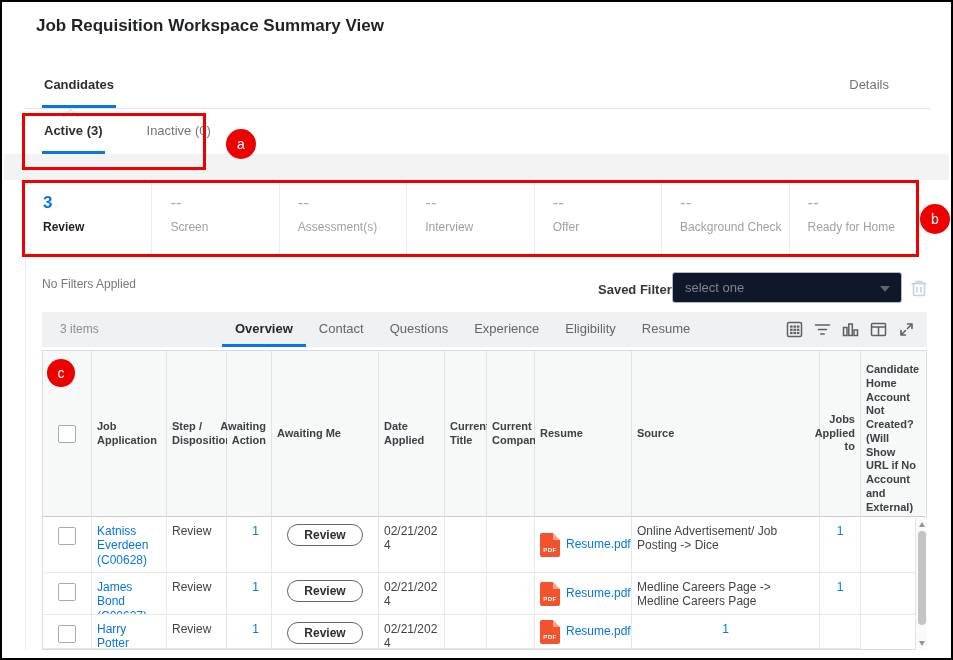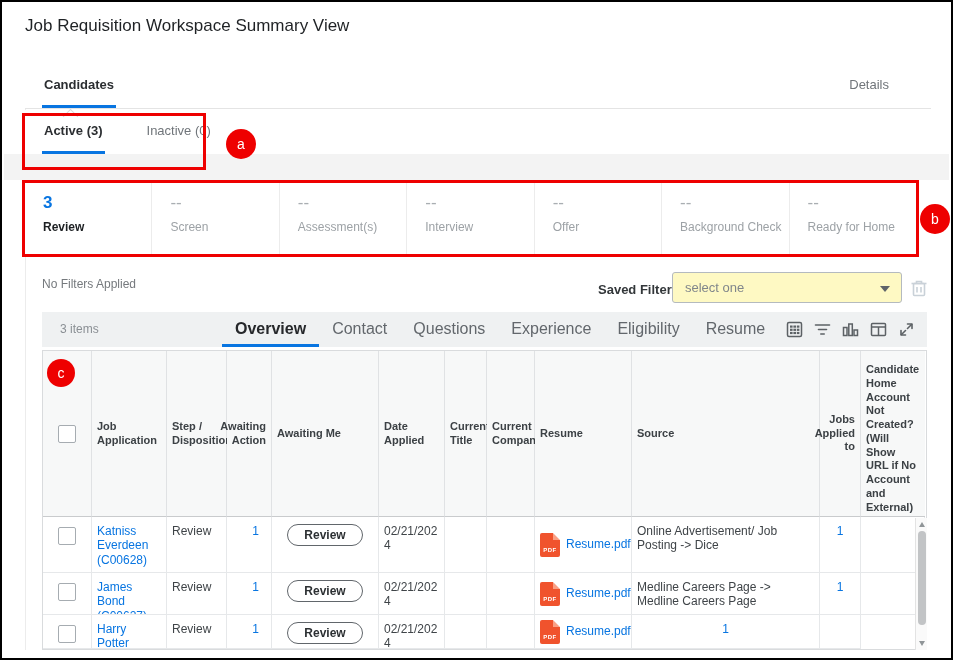--- a/index.html
+++ b/index.html
@@ -4,21 +4,21 @@
 <style>
   * { margin:0; padding:0; box-sizing:border-box; }
   html,body { background:#fff; font-family:"Liberation Sans", sans-serif; }
   #frame {
     position:relative; width:953px; height:660px;
     border:2px solid #000; background:#fff; overflow:hidden;
   }
   .abs { position:absolute; }
 
   
-  .page-title { left:23px; top:14px; font-size:17px; font-weight:normal; color:#1f2225; }
+  .page-title { left:34px; top:14px; font-size:17px; font-weight:bold; color:#1f2225; }
 
   
   .card-line { left:23px; top:62px; width:1px; height:586px; background:#ececec; }
 
   
   .main-tabs { left:23px; top:62px; width:906px; height:45px; background:#fff;
                border-bottom:1px solid #e4e4e4; display:flex; padding-left:17px;justify-content:space-between; }
   .tab { height:100%; display:flex; align-items:center; padding:0 2px; margin-right:40px;
          font-size:13px; color:#70757a; border-bottom:3px solid transparent; cursor:pointer; }
   .tab.active { color:#2b2e31; font-weight:bold; border-bottom-color:#0875e1; }
@@ -47,34 +47,34 @@
   .stage { flex:1; padding:10px 0 0 18px; }
   .stage + .stage { border-left:1px solid #ececec; }
   .stage .count { font-size:17px; font-weight:bold; color:#0875e1; line-height:1.2; }
   .stage .slabel { margin-top:7px; font-size:12px; font-weight:bold; color:#1d2023; }
   .stage.inactive .count { color:#a9aeb2; font-weight:normal; }
   .stage.inactive .slabel { color:#9da2a6; font-weight:normal; }
 
   
   .no-filters { left:40px; top:275px; font-size:12px; color:#75797d; }
   .saved-filters-label { left:596px; top:280px; font-size:13px; font-weight:bold; color:#33373a; }
-  .dropdown { left:670px; top:270px; width:230px; height:31px; background:#fef9c3;
+  .dropdown { left:670px; top:270px; width:230px; height:31px; background:#0f172a;
               border:1px solid #b4babf; border-radius:3px; display:flex; align-items:center;
               padding:0 28px 0 12px; cursor:pointer; }
   .dropdown .value { font-size:13px; color:#80868b; }
   .caret { position:absolute; right:11px; top:13px; width:0; height:0;
            border-left:5px solid transparent; border-right:5px solid transparent;
            border-top:6px solid #5f6469; }
   .trash { left:907px; top:276px; width:20px; height:20px; cursor:pointer; }
 
   
   .grid-toolbar { left:40px; top:310px; width:885px; height:35px; background:#eff1f2; }
   .items-count { position:absolute; left:18px; top:10px; font-size:12px; color:#8a8f94; }
   .views { position:absolute; left:180px; top:0; height:35px; display:flex; }
-  .view { padding:0 13px; line-height:33px; font-size:16px; color:#62676c;
+  .view { padding:0 13px; line-height:33px; font-size:13px; color:#62676c;
           border-bottom:3px solid transparent; cursor:pointer; }
   .view.active { color:#26282b; font-weight:bold; border-bottom-color:#0875e1; }
   .icon-group { position:absolute; right:12px; top:9px; display:flex; gap:11px; }
   .tool-icon { width:17px; height:17px; cursor:pointer; }
 
   
   .table { left:40px; top:348px; width:885px; height:300px;
            border:1px solid #d9dbdd; display:grid;
            grid-template-columns:49px 75px 60px 45px 107px 66px 42px 48px 97px 188px 41px 64px;
            grid-template-rows:166px 56px 42px 34px; background:#fff; }

